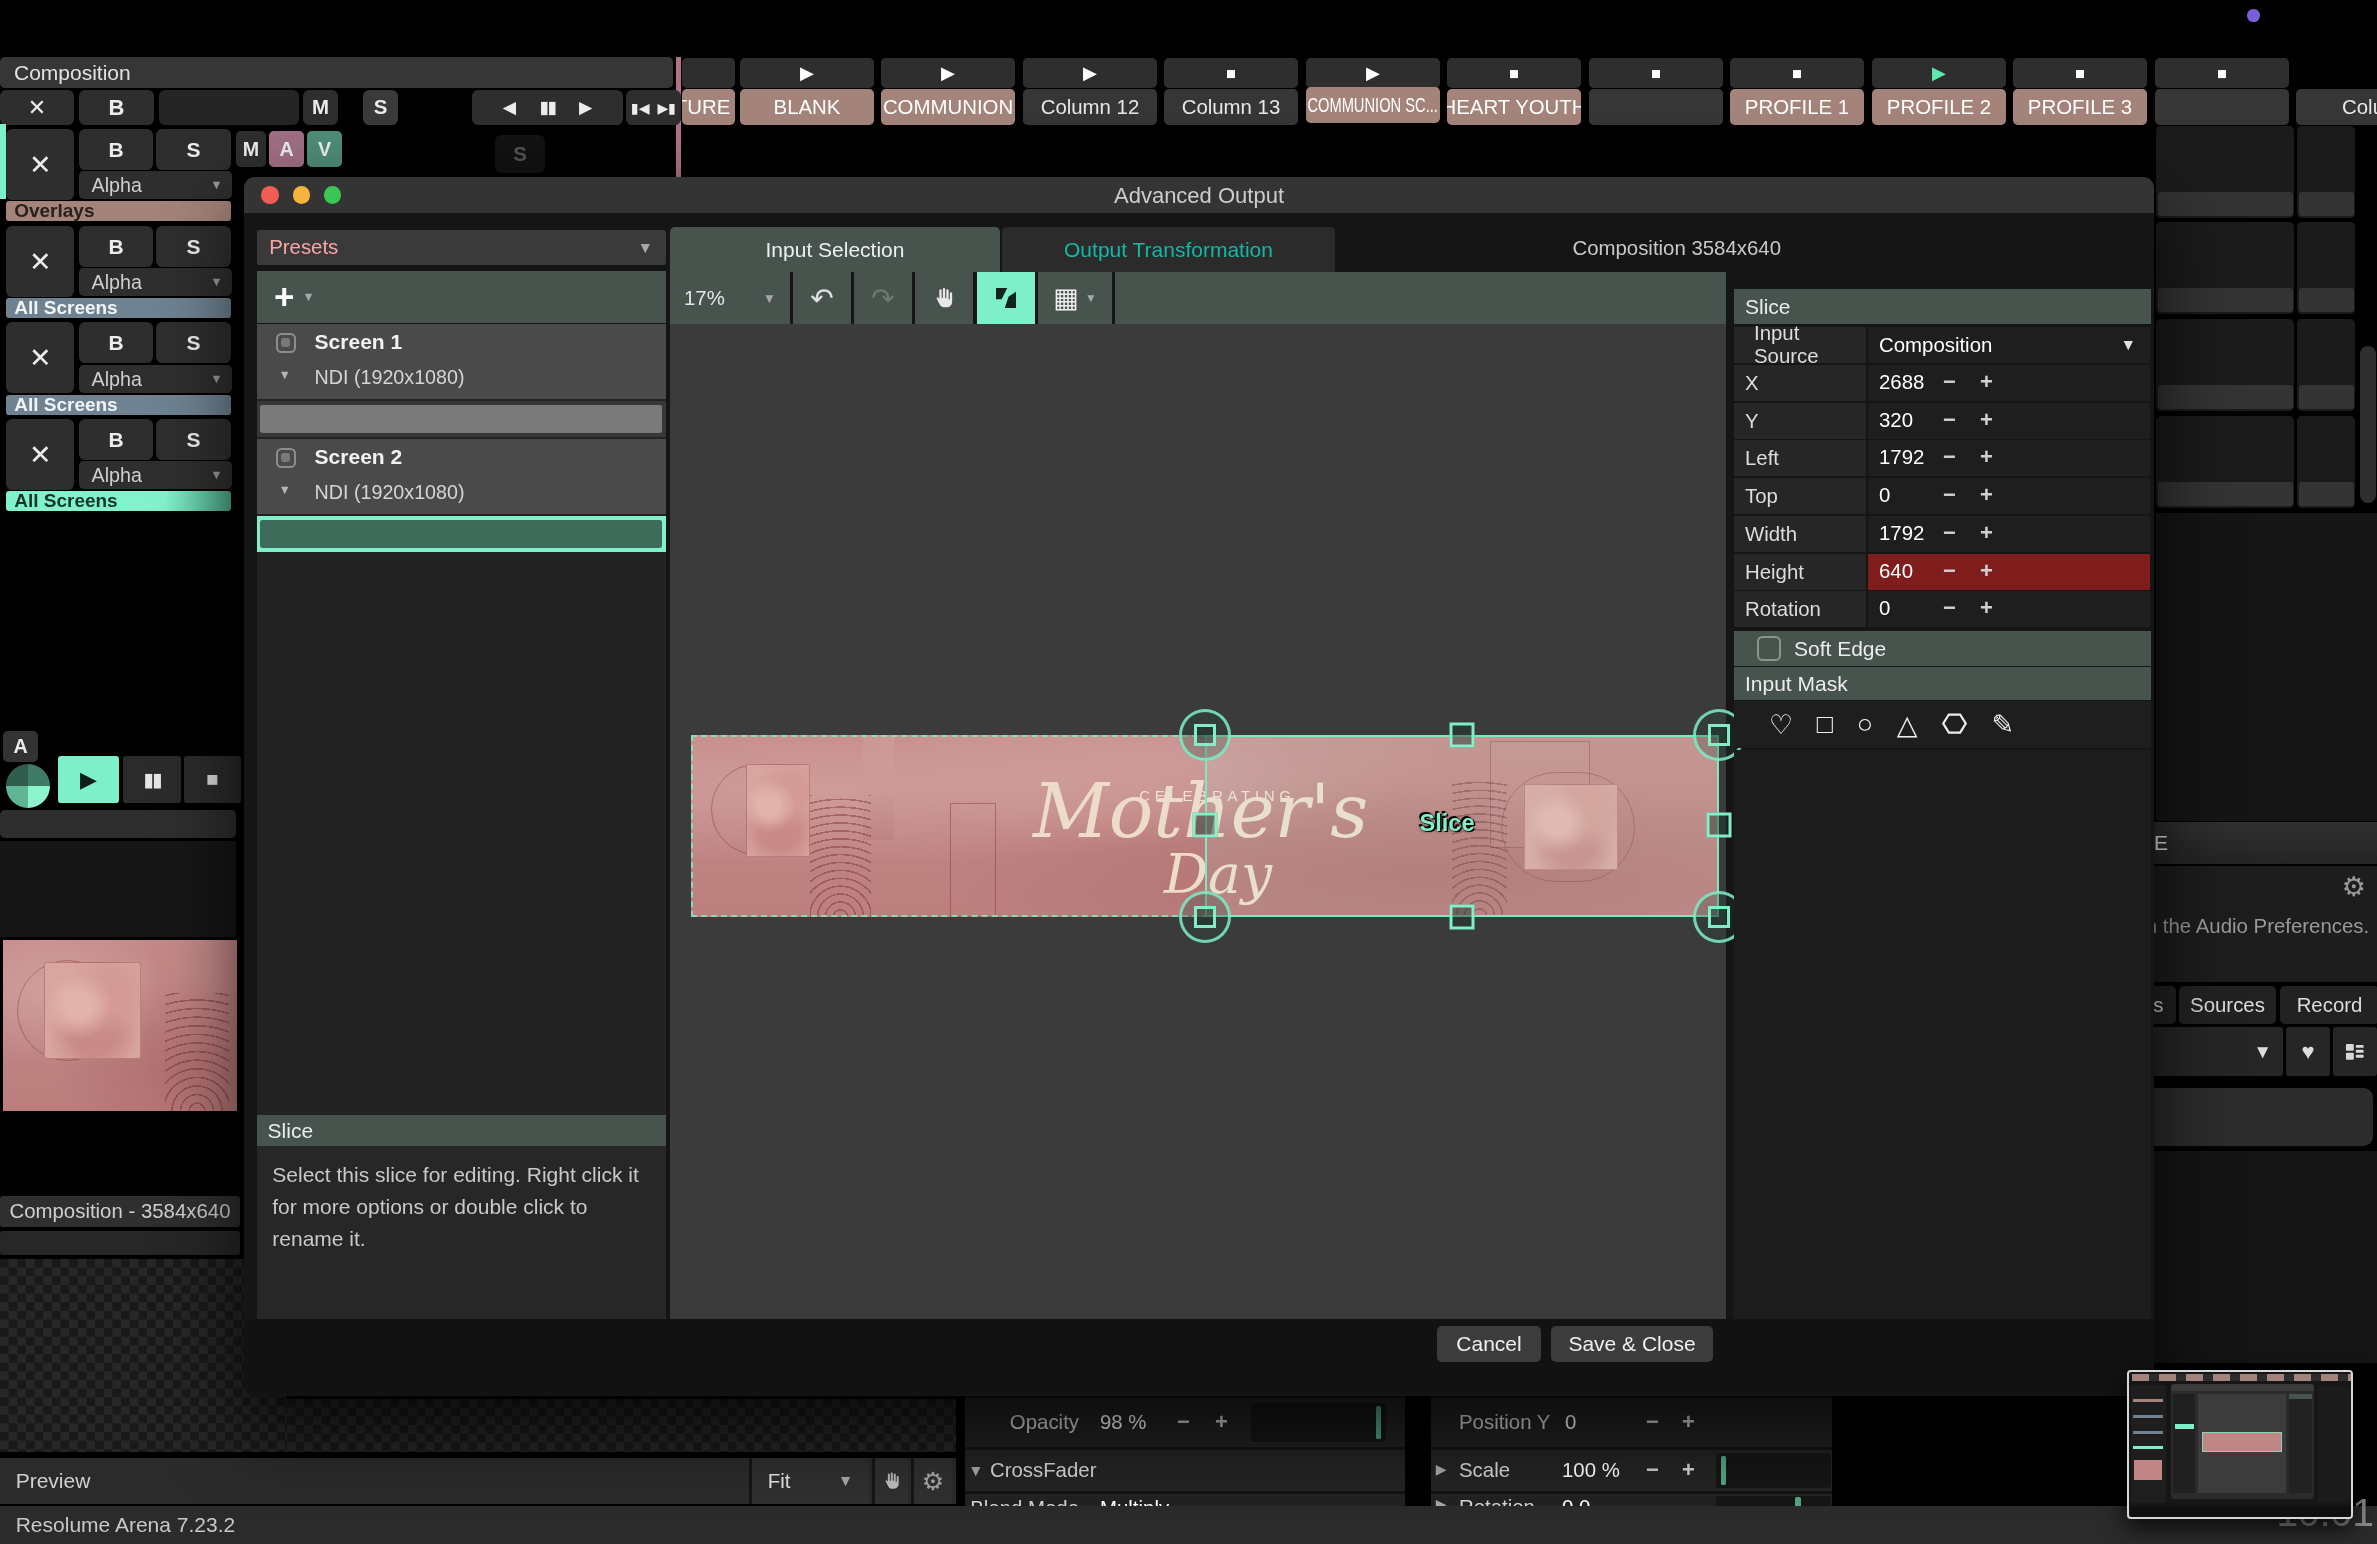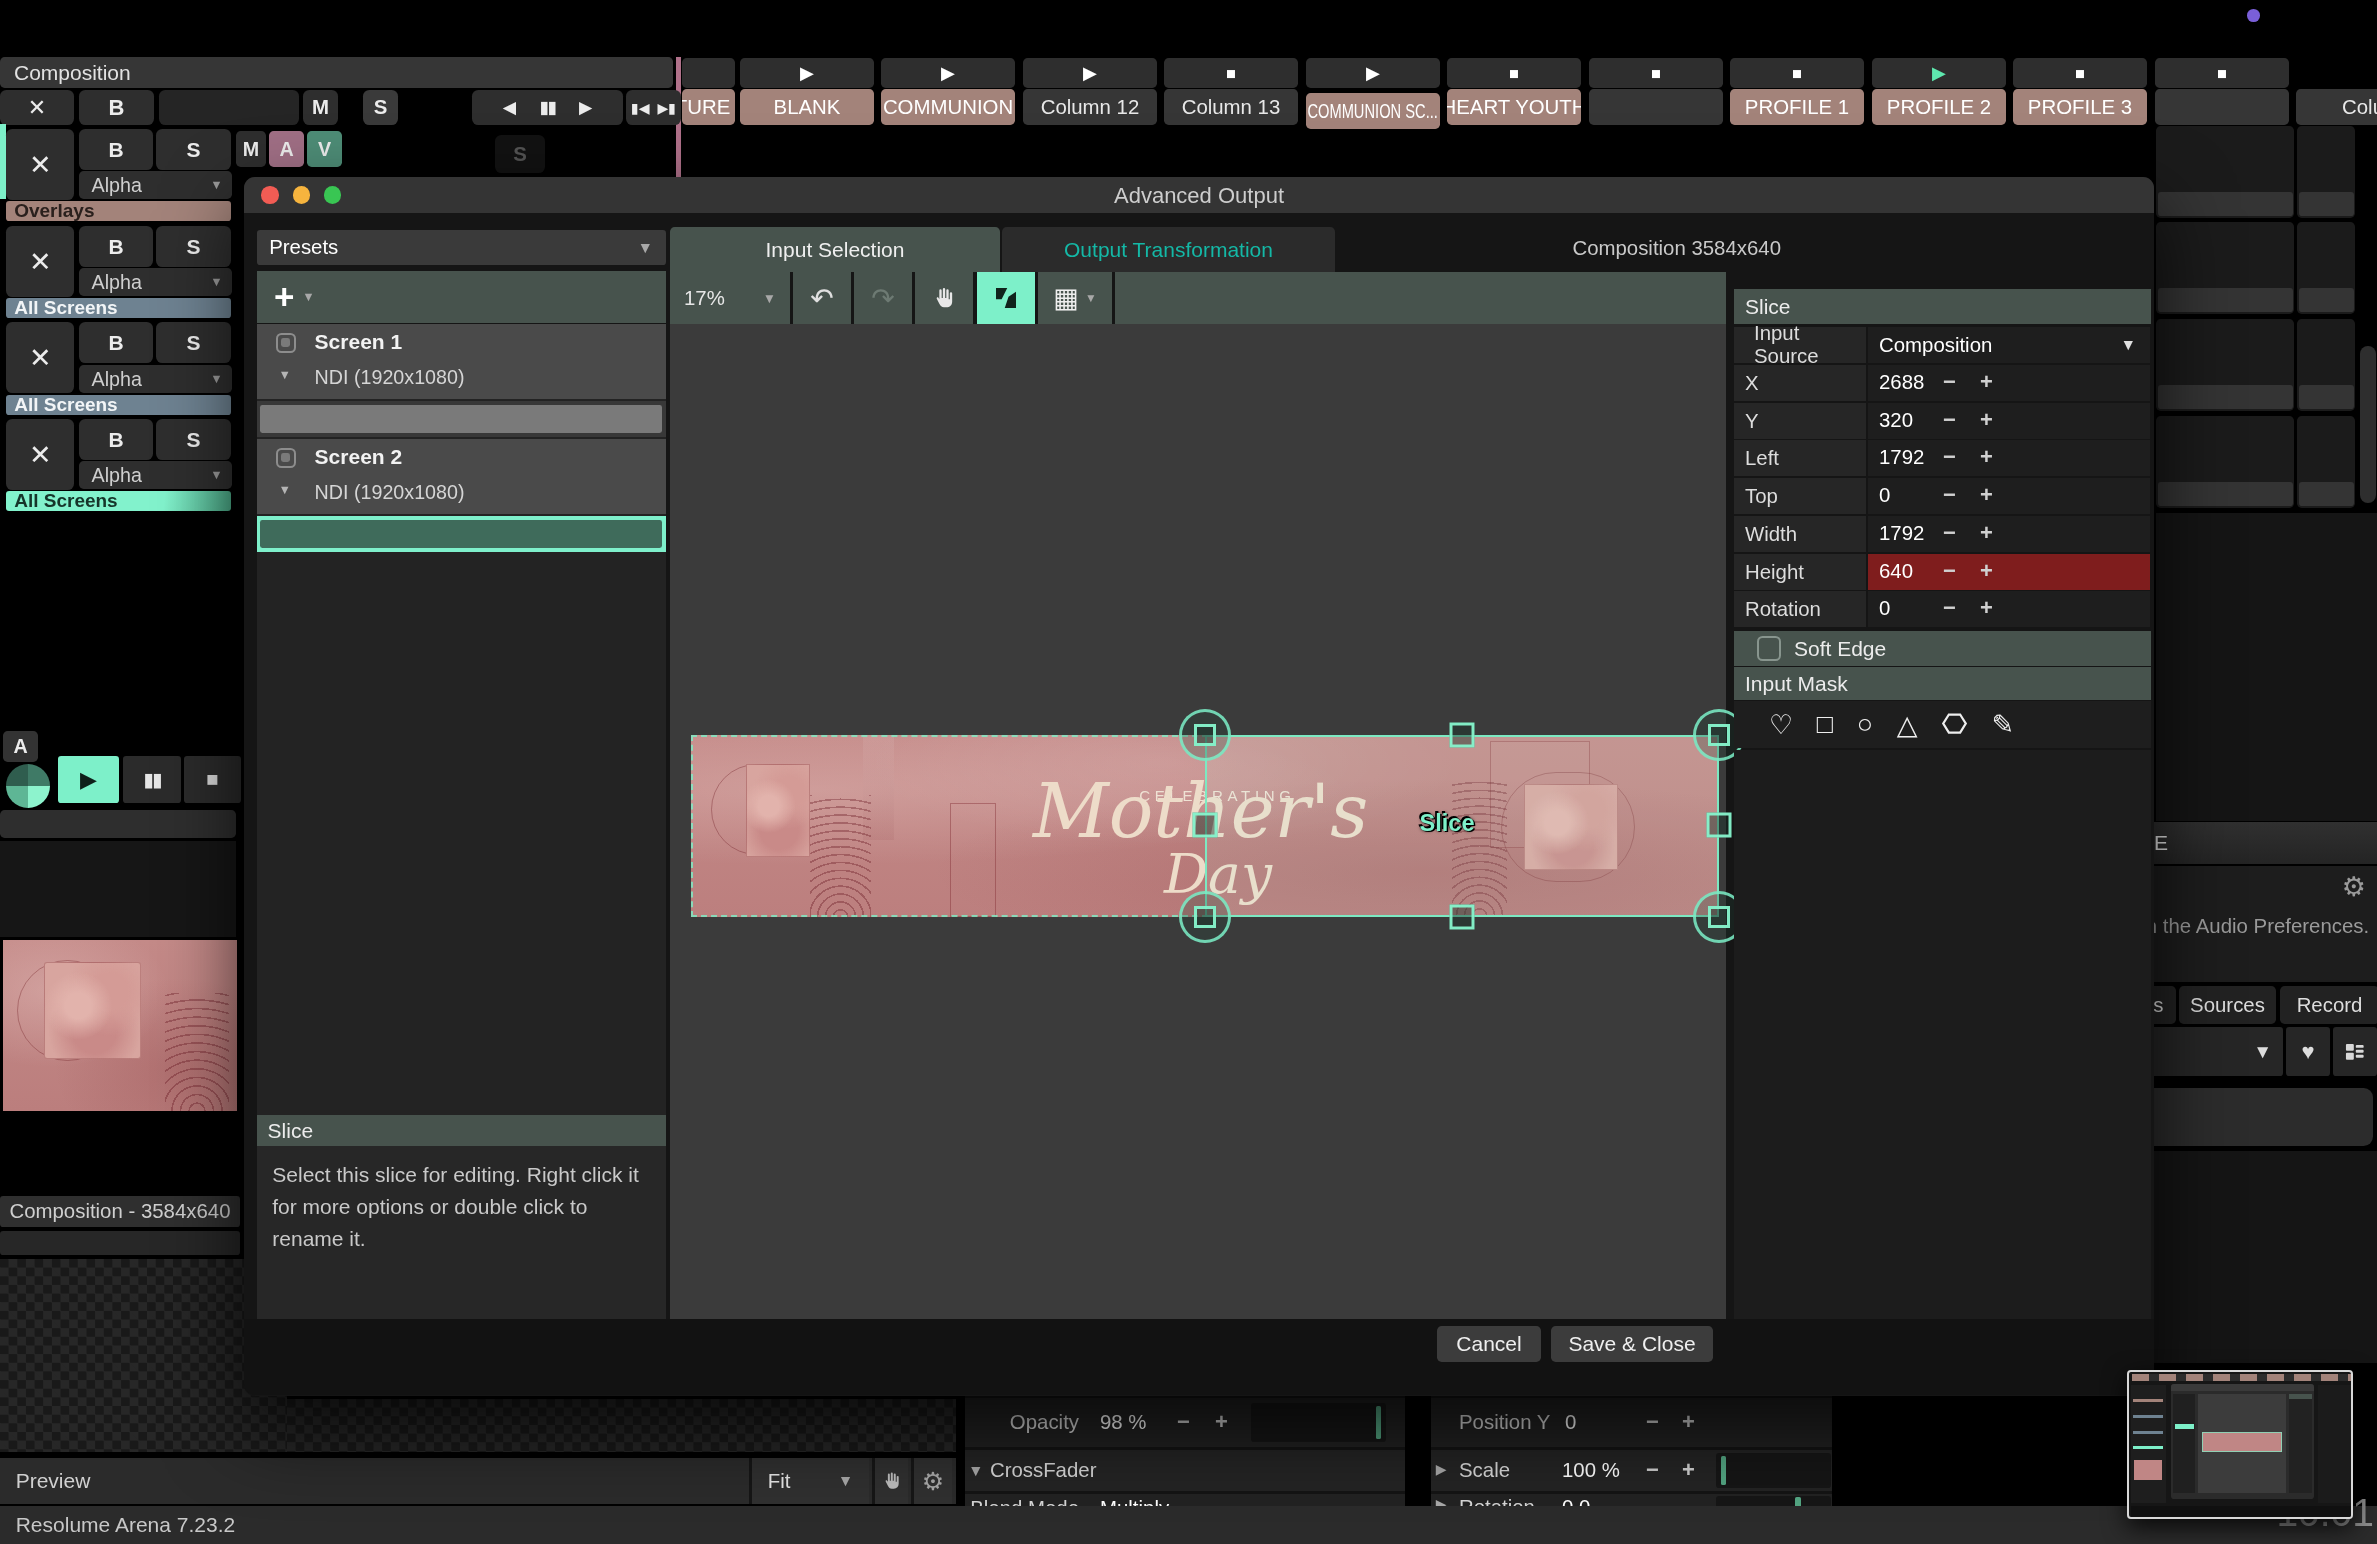--- a/index.html
+++ b/index.html
@@ -91,21 +91,21 @@
     </div>
     <div style="position:absolute;box-sizing:border-box;left:1164px;top:0;width:134px;height:30px;background:#2e2e2e;border-radius:4.7px;display:flex;align-items:center;justify-content:center;font-size:18px;">
       <div style="position:absolute;box-sizing:border-box;position:static;color:#fff;font-size:16.5px;">■</div>
     </div>
     <div class="cellstrip generic" style="position:absolute;box-sizing:border-box;left:1164px;top:31px;width:134px;height:36px;justify-content:center;padding:0 4.7px;">
       <span>Column 13</span>
     </div>
     <div style="position:absolute;box-sizing:border-box;left:1306px;top:0;width:134px;height:30px;background:#2e2e2e;border-radius:4.7px;display:flex;align-items:center;justify-content:center;font-size:18px;">
       <div style="position:absolute;box-sizing:border-box;position:static;color:#fff;">▶</div>
     </div>
-    <div class="cellstrip named" style="position:absolute;box-sizing:border-box;left:1306px;top:35px;width:134px;height:36px;justify-content:center;padding:0 4.7px;">
+    <div class="cellstrip named" style="position:absolute;box-sizing:border-box;left:1306px;top:29px;width:134px;height:36px;justify-content:center;padding:0 4.7px;">
       <span class="cond">COMMUNION SC...</span>
     </div>
     <div style="position:absolute;box-sizing:border-box;left:1447px;top:0;width:134px;height:30px;background:#2e2e2e;border-radius:4.7px;display:flex;align-items:center;justify-content:center;font-size:18px;">
       <div style="position:absolute;box-sizing:border-box;position:static;color:#fff;font-size:16.5px;">■</div>
     </div>
     <div class="cellstrip named" style="position:absolute;box-sizing:border-box;left:1447px;top:31px;width:134px;height:36px;justify-content:center;padding:0 4.7px;">
       <span>HEART YOUTH</span>
     </div>
     <div style="position:absolute;box-sizing:border-box;left:1589px;top:0;width:134px;height:30px;background:#2e2e2e;border-radius:4.7px;display:flex;align-items:center;justify-content:center;font-size:18px;">
       <div style="position:absolute;box-sizing:border-box;position:static;color:#fff;font-size:16.5px;">■</div>
@@ -368,21 +368,21 @@
 <div class="a" id="dialog" style="left:244px;top:177px;width:1910px;height:1219px;background:#151515;border-radius:11px;z-index:50;box-shadow:0 31px 79px rgba(0,0,0,.75);">
   <div class="a f" style="left:0;top:0;width:1910px;height:36px;background:#343434;border-radius:11px 11px 0 0;">
     <div class="a" style="left:17.3px;top:9.4px;width:17.3px;height:17.3px;border-radius:50%;background:#f25c54;"></div>
     <div class="a" style="left:49px;top:9.4px;width:17.3px;height:17.3px;border-radius:50%;background:#f6b43e;"></div>
     <div class="a" style="left:80px;top:9.4px;width:17.3px;height:17.3px;border-radius:50%;background:#39c653;"></div>
     <div class="a" style="left:0;width:1910px;text-align:center;font-size:22px;color:#cdcdcd;top:6.3px;">Advanced Output</div>
   </div>
 
   <div class="a" style="left:12.6px;top:147px;width:409px;height:1016px;background:#232323;"></div>
   <div class="a f" style="left:12.6px;top:53px;width:409px;height:35px;background:#3a3a3a;border-radius:3.1px;padding:0 12.6px;justify-content:space-between;">
-    <span style="font-size:20.4px;color:#ffffff;">Presets</span>
+    <span style="font-size:20.4px;color:#fca5a5;">Presets</span>
     <span class="caret">▼</span>
   </div>
   <div class="a sage f" style="left:12.6px;top:94px;width:409px;height:52px;padding-left:17.3px;">
     <span style="font-size:35px;font-weight:bold;color:#fff;">+</span>
     <span class="caret" style="font-size:12.6px;margin-left:7.9px;">▼</span>
   </div>
   <div class="a" id="tree" style="left:12.6px;top:147px;width:409px;height:440px;">
       <div style="position:absolute;box-sizing:border-box;left:0;top:0px;width:409px;height:75px;background:#4a4a4a;">
         <div class="cb" style="position:absolute;box-sizing:border-box;left:19px;top:8.6px;"></div>
         <div style="position:absolute;box-sizing:border-box;left:58px;top:6.3px;font-size:21px;font-weight:bold;color:#f2f2f2;">Screen 1</div>

